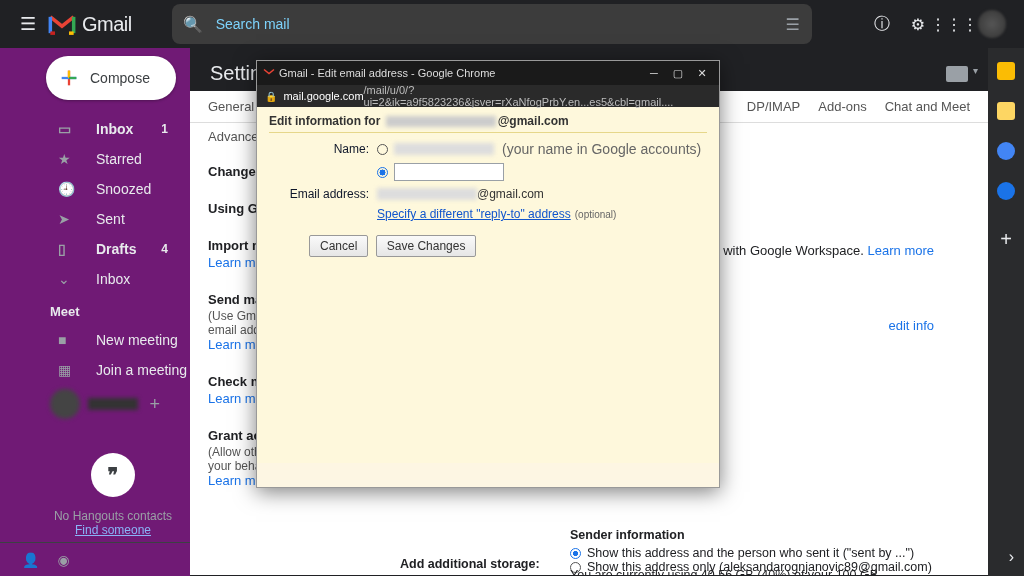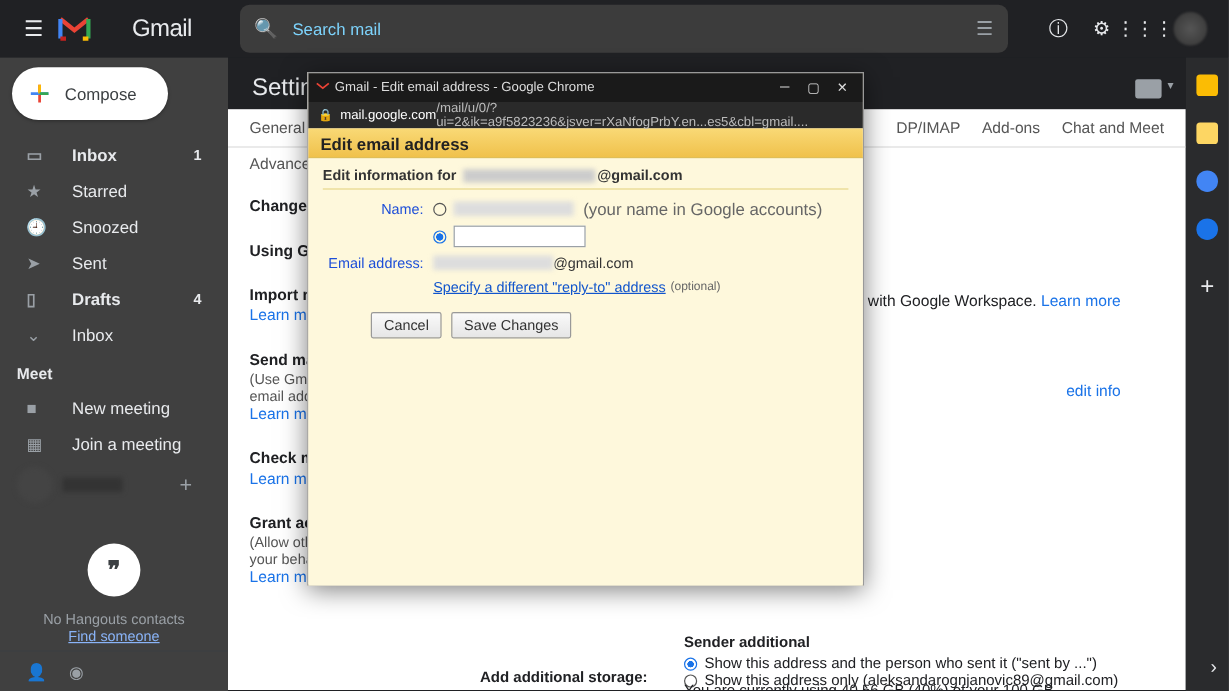--- a/index.html
+++ b/index.html
@@ -1,33 +1,33 @@
 <!DOCTYPE html>
 <html><head>
 <meta charset="utf-8">
 <style>
 * { box-sizing: border-box; margin: 0; padding: 0; font-family: Arial, sans-serif; }
 body { background: #202124; color: #e8eaed; width: 1024px; height: 576px; overflow: hidden; position: relative; }
 
 
 .header { height: 48px; display: flex; align-items: center; padding: 0 8px; background: #202124; }
 .menu-icon { width: 40px; height: 40px; display: flex; align-items: center; justify-content: center; color: #e8eaed; font-size: 18px; }
-.logo { display: flex; align-items: flex-start; margin-right: 30px; gap: 28px; }
+.logo { display: flex; align-items: flex-end; margin-right: 30px; }
 .logo-m { width: 28px; height: 22px; margin-right: 6px; }
 .logo-text { color: #e8eaed; font-size: 20px; letter-spacing: -0.5px; }
 .search-bar { flex: 1; max-width: 640px; height: 40px; background: #3c3c3c; border-radius: 8px; display: flex; align-items: center; padding: 0 12px; margin-left: 10px; }
 .search-bar .sicon { color: #9aa0a6; margin-right: 12px; }
 .search-bar .stext { color: #7dd3fc; font-size: 14px; flex: 1; }
 .tune-icon { color: #9aa0a6; }
 .header-right { margin-left: auto; display: flex; align-items: center; gap: 12px; padding-right: 10px; }
 .hicon { width: 24px; height: 24px; color: #e8eaed; display: flex; align-items: center; justify-content: center; }
 .avatar { width: 28px; height: 28px; border-radius: 50%; background: radial-gradient(circle,#555,#333); filter: blur(1px); }
 
 
-.sidebar { position: absolute; top: 48px; left: 0; width: 190px; bottom: 0; background: #404040; color: #e8eaed; font-size: 14px; }
+.sidebar { position: absolute; top: 48px; left: 0; width: 190px; bottom: 0; background: #701a75; color: #e8eaed; font-size: 14px; padding-left: 36px; }
 .compose-btn { background: #fff; color: #3c4043; border-radius: 24px; height: 44px; width: 130px; margin: 8px 0 14px 10px; display: flex; align-items: center; padding-left: 12px; font-size: 14px; box-shadow: 0 1px 3px rgba(0,0,0,.3); }
 .compose-plus { width: 22px; height: 22px; margin-right: 10px; position: relative; }
 .nav-item { height: 30px; display: flex; align-items: center; padding-left: 22px; color: #e8eaed; }
 .nav-item.bold { font-weight: bold; }
 .nav-icon { width: 20px; margin-right: 18px; color: #9aa0a6; display: flex; align-items: center; }
 .nav-count { margin-left: auto; margin-right: 22px; font-weight: bold; font-size: 12px; }
 .section-label { font-size: 13px; font-weight: bold; padding: 10px 0 6px 14px; }
 .meet-item, .hang-item { height: 30px; display: flex; align-items: center; padding-left: 22px; font-size: 14px; color: #e8eaed; }
 .hang-user { display: flex; align-items: center; padding: 4px 14px; }
 .hang-avatar { width: 30px; height: 30px; border-radius: 50%; background: #444; filter: blur(2px); margin-right: 8px; }
@@ -78,21 +78,21 @@
 .popup-url { background: #2a2a2a; height: 22px; display: flex; align-items: center; padding: 0 8px; font-size: 11px; color: #bbb; }
 .lock{ margin-right:6px; font-size:10px;}
 .popup-url .dom{color:#fff;}
 .popup-header { background: #f7cf5f; background: linear-gradient(#f9d976,#f0c14b); padding: 5px 10px 3px; font-size: 14px; font-weight: bold; color: #222; border-bottom:1px solid #d9b33c;}
 .popup-body { background: #fef8dc; padding: 7px 12px 12px; font-size: 12px; color: #333; height: calc(100% - 70px); }
 .info-line { font-size: 12px; font-weight: bold; }
 .info-line .blur-em{ display:inline-block; width:110px; height:11px; background:#ccc; filter:blur(2px); vertical-align:middle; margin:0 2px;}
 .info-sub { font-size: 10px; color: #666; margin-bottom:6px; }
 .hr { border-top:1px solid #e6d78a; margin:4px 0 8px; }
 .form-row { display: flex; align-items: center; margin-bottom: 6px; font-size: 12px; }
-.form-label { width: 92px; text-align: right; padding-right: 8px; color:#1d4ed8; }
+.form-label { width: 92px; text-align: right; padding-right: 8px; color:#0f172a;margin-left:16px; }
 .form-row .rad{ width:11px;height:11px;border:1px solid #555;border-radius:50%;margin-right:6px; display:inline-block;}
 .form-row .rad.sel{ background:radial-gradient(circle,#1a73e8 45%,transparent 50%); border-color:#1a73e8;}
 .blur-box{ display:inline-block; height:12px; background:#ddd; filter:blur(2px); vertical-align:middle;}
 .name-hint{ font-size:14px; color:#666; margin-left:8px;}
 .text-input{ width:110px; height:18px; border:1px solid #9aa0a6; background:#fff; margin-left:0px;}
 .reply-link{ color:#15c; text-decoration:underline; font-size:12px;}
 .opt{ font-size:10px; color:#666; margin-left:4px;}
 .btn-row{ margin:14px 0 0 40px; }
 .btn{ display:inline-block; padding:3px 10px; font-size:12px; background:linear-gradient(#fafafa,#e6e6e6); border:1px solid #999; border-radius:2px; margin-right:4px; cursor:pointer;}
 </style>
@@ -236,21 +236,21 @@
           <div class="sub">(Allow othe</div>
           <div class="sub">your behalf</div>
           <div class="lm">Learn mo</div>
         </div>
     </div>
 
     <div class="workspace"><span>n tools with Google Workspace.</span> <span class="lm">Learn more</span></div>
     <div class="right-note">edit info</div>
 
     <div class="sender-block-wrap">
-      <div class="h">Sender additional</div>
+      <div class="h">Sender information</div>
       <div><span class="radio sel"></span><span>Show this address and the person who sent it ("sent by ...")</span></div>
       <div><span class="radio"></span><span>Show this address only (aleksandarognjanovic89@gmail.com)</span></div>
     </div>
 
     <div class="bottom-row">
       <span>Add additional storage:</span>
     </div>
     <div style="position:absolute; left:380px; bottom:-6px; font-size:12.5px; color:#202124;">You are currently using 40.56 GB (40%) of your 100 GB.</div>
   </div>
 </div>
@@ -265,21 +265,20 @@
       <span>─</span>
       <span>▢</span>
       <span>✕</span>
     </div>
   </div>
   <div class="popup-url">
     <span class="lock">🔒</span>
     <span class="dom">mail.google.com</span>
       <span>/mail/u/0/?ui=2&amp;ik=a9f5823236&amp;jsver=rXaNfogPrbY.en...es5&amp;cbl=gmail....</span>
   </div>
-  <div class="popup-header">Edit email address</div>
   <div class="popup-body">
     <div class="info-line"><span>Edit information for</span> <span class="blur-em"></span><span>@gmail.com</span></div>
     <div class="hr"></div>
     <div class="form-row">
       <div class="form-label">Name:</div>
       <span class="rad"></span>
       <span class="blur-box" style="width:100px"></span>
       <span class="name-hint">(your name in Google accounts)</span>
     </div>
     <div class="form-row">

